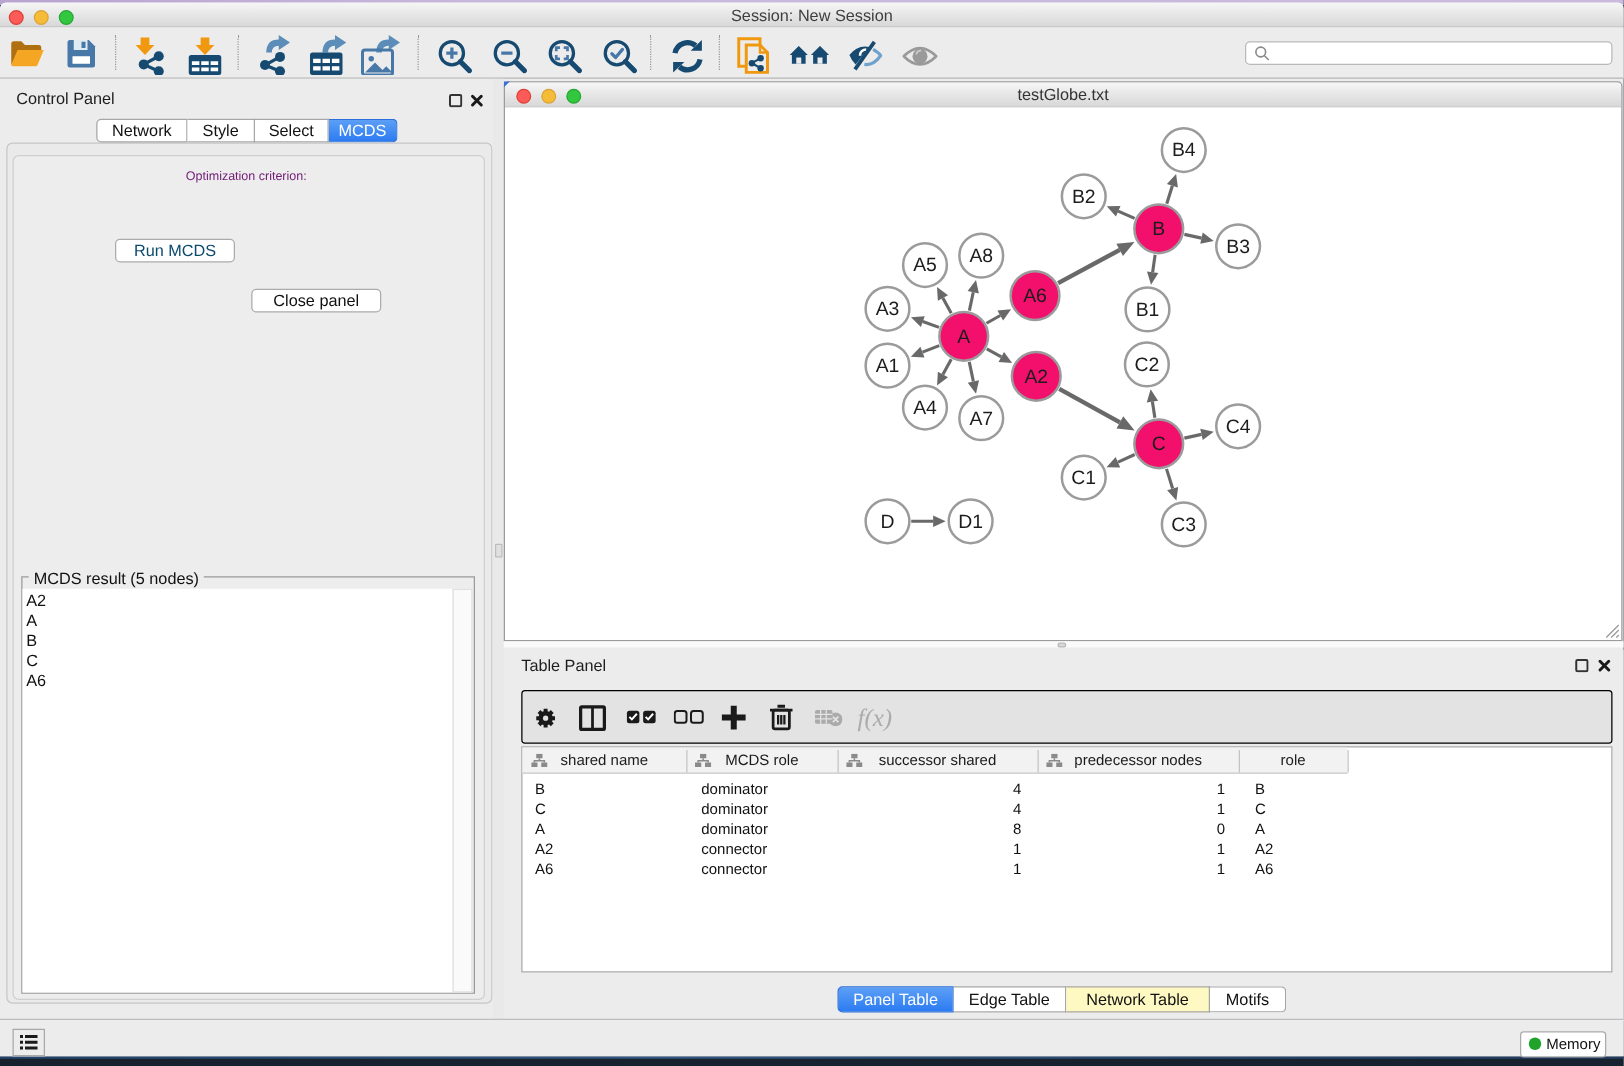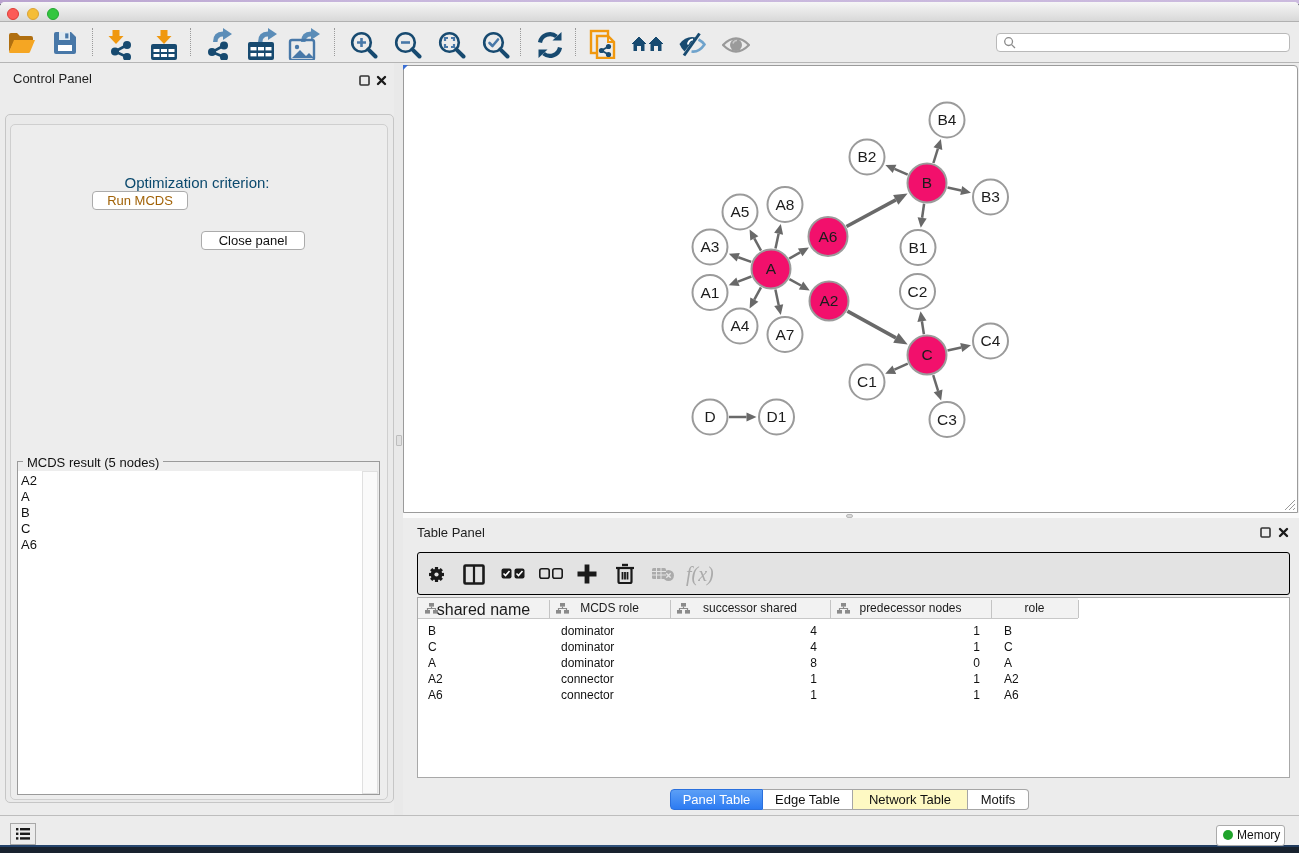--- a/index.html
+++ b/index.html
@@ -12,20 +12,21 @@
 <div class="abs" style="left:0;top:845px;width:1299px;height:2px;background:linear-gradient(90deg,#24436b,#32557f 40%,#223d60);"></div>
 
 <div class="abs" style="left:0;top:0;width:1299px;height:4px;background:linear-gradient(90deg,#b9a3cf,#c8b7dd 30%,#cbbade);"></div>
 
 <div class="abs" style="left:0;top:2px;width:1299px;height:843px;background:#ececec;border-radius:5px 5px 0 0;">
 
   <div class="abs titlebar" style="left:0;top:0;width:1299px;height:20px;border-radius:5px 5px 0 0;">
     <div class="tl" style="left:7px;background:#fc5b57;border:0.5px solid #dd3e36;"></div>
     <div class="tl" style="left:27px;background:#f5bd37;border:0.5px solid #dba336;"></div>
     <div class="tl" style="left:47px;background:#33c63f;border:0.5px solid #24a732;"></div>
+    <div class="abs" style="left:0;top:3px;width:100%;text-align:center;font-size:13px;color:#3e3e3e;">Session: New Session</div>
   </div>
 
   <div class="abs" style="left:0;top:20px;width:1299px;height:41px;background:#ececec;border-bottom:1px solid #b5b5b5;">
     <svg class="abs" style="left:7px;top:8px;" width="29" height="26" viewBox="0 0 29 26">
         <path d="M2 22 L2 5 Q2 3 4 3 L10 3 L13 6 L24 6 Q26 6 26 8 L26 10 L8 10 Z" fill="#b06f10"></path>
         <path d="M2 22 L7 10 L28 10 L23 22 Q22.6 23 21.5 23 L3.5 23 Q2 23 2 22 Z" fill="#f5a623"></path>
       </svg>
     <svg class="abs" style="left:52px;top:8px;" width="26" height="26" viewBox="0 0 26 26">
         <path d="M2 4 Q2 2 4 2 L19 2 L24 7 L24 22 Q24 24 22 24 L4 24 Q2 24 2 22 Z" fill="#4878a8"></path>
         <rect x="7" y="2" width="11" height="8" fill="#dfeaf2"></rect>
@@ -163,41 +164,53 @@
 
   <div class="abs" style="left:0;top:61px;width:394px;height:754px;background:#ececec;">
     <div class="abs" style="left:13px;top:8px;font-size:13px;color:#1e1e1e;">Control Panel</div>
     <svg class="abs" style="left:359px;top:12px;" width="11" height="11" viewBox="0 0 11 11">
         <rect x="1" y="1" width="9" height="9" fill="none" stroke="#333" stroke-width="1.6" rx="1"></rect>
       </svg>
     <svg class="abs" style="left:376px;top:12px;" width="11" height="11" viewBox="0 0 11 11">
         <path d="M2 2 L9 9 M9 2 L2 9" stroke="#1a1a1a" stroke-width="2.4" stroke-linecap="round"></path>
       </svg>
 
+    <div class="abs" style="left:77px;top:32px;height:19px;display:flex;font-size:13px;z-index:5;">
+      <div style="width:73px;background:#fff;border:1px solid #a6a6a6;border-radius:4px 0 0 4px;text-align:center;line-height:17px;color:#111;">Network</div>
+      <div style="width:54px;background:#fff;border:1px solid #a6a6a6;border-left:none;text-align:center;line-height:17px;color:#111;">Style</div>
+      <div style="width:59px;background:#fff;border:1px solid #a6a6a6;border-left:none;text-align:center;line-height:17px;color:#111;">Select</div>
+      <div style="width:55px;background:linear-gradient(#5c9ff6,#2c7bf2);border:1px solid #2a70dd;border-left:none;border-radius:0 4px 4px 0;text-align:center;line-height:17px;color:#fff;">MCDS</div>
+    </div>
 
     <div class="abs" style="left:5px;top:51px;width:389px;height:689px;background:#eaeaea;border:1px solid #c6c6c6;border-radius:5px;"></div>
 
     <div class="abs" style="left:10px;top:61px;width:378px;height:676px;background:#ededed;border:1px solid #cfcfcf;border-radius:5px;"></div>
 
-    <div class="abs" style="left:0;top:73px;width:394px;text-align:center;font-size:15px;color:#0c4a6e;margin-top:38px;">Optimization criterion:</div>
-
-
-    <div class="abs" style="left:92px;top:128px;width:96px;height:19px;background:#fff;border:1px solid #ababab;border-radius:4px;text-align:center;font-size:13px;line-height:18px;color:#a16207;">Run MCDS</div>
+    <div class="abs" style="left:0;top:73px;width:394px;text-align:center;font-size:10px;color:#701a75;">Optimization criterion:</div>
+
+
+    <div class="abs" style="left:92px;top:128px;width:96px;height:19px;background:#fff;border:1px solid #ababab;border-radius:4px;text-align:center;font-size:13px;line-height:18px;color:#0c4a6e;">Run MCDS</div>
     <div class="abs" style="left:201px;top:128px;width:104px;height:19px;background:#fff;border:1px solid #ababab;border-radius:4px;text-align:center;font-size:13px;line-height:18px;color:#111;margin-top:40px;">Close panel</div>
 
     <div class="abs" style="left:17px;top:398px;width:363px;height:334px;border:1px solid #9a9a9a;"></div>
     <div class="abs" style="left:23px;top:392px;background:#ededed;padding:0 4px;font-size:13px;color:#111;">MCDS result (5 nodes)</div>
     <div class="abs" style="left:18px;top:408px;width:344px;height:323px;background:#fff;"></div>
     <div class="abs" style="left:362px;top:408px;width:16px;height:323px;background:#fafafa;border:1px solid #e0e0e0;"></div>
     <div class="abs" style="left:21px;top:410px;font-size:13px;color:#111;line-height:16px;">A2<br>A<br>B<br>C<br>A6</div>
   </div>
 
   <div class="abs" style="left:394px;top:61px;width:9px;height:754px;background:#e9e9e9;"></div>
 
   <div class="abs" style="left:403px;top:63px;width:895px;height:448px;background:#fff;border:1px solid #9b9b9b;border-radius:4px 4px 0 0;">
+    <div class="titlebar" style="position:absolute;left:0;top:0;width:100%;height:20px;border-radius:4px 4px 0 0;">
+      <div class="tl" style="left:9px;top:4.5px;background:#fc5b57;border:0.5px solid #dd3e36;"></div>
+      <div class="tl" style="left:28.5px;top:4.5px;background:#f5bd37;border:0.5px solid #dba336;"></div>
+      <div class="tl" style="left:49px;top:4.5px;background:#33c63f;border:0.5px solid #24a732;"></div>
+      <div class="abs" style="left:0;top:2px;width:100%;text-align:center;font-size:13px;color:#333;">testGlobe.txt</div>
+    </div>
     <svg class="abs" style="left:0;top:20px;" width="893" height="428" viewBox="0 0 893 428" font-family="Liberation Sans,sans-serif">
 <line x1="347.4" y1="190.5" x2="334.0" y2="195.7" stroke="#696969" stroke-width="2.5"></line>
 <path d="M324.7 199.3 L332.3 191.4 L335.6 200.0 Z" fill="#696969"></path>
 <line x1="347.2" y1="175.9" x2="334.2" y2="171.2" stroke="#696969" stroke-width="2.5"></line>
 <path d="M324.8 167.8 L335.8 166.9 L332.7 175.5 Z" fill="#696969"></path>
 <line x1="357.0" y1="201.4" x2="350.3" y2="213.6" stroke="#696969" stroke-width="2.5"></line>
 <path d="M345.6 222.4 L346.3 211.4 L354.4 215.8 Z" fill="#696969"></path>
 <line x1="357.0" y1="164.6" x2="350.3" y2="152.4" stroke="#696969" stroke-width="2.5"></line>
 <path d="M345.6 143.6 L354.4 150.2 L346.3 154.6 Z" fill="#696969"></path>
 <line x1="371.4" y1="203.5" x2="374.7" y2="219.2" stroke="#696969" stroke-width="2.5"></line>
@@ -363,21 +376,21 @@
     <div class="abs" style="left:14px;top:77px;width:873px;height:181px;background:#fff;border:1px solid #a8a8a8;">
       <div class="abs" style="left:0;top:0;width:660px;height:21px;background:#f2f2f2;border-bottom:1px solid #c8c8c8;"></div>
       <svg class="abs" style="left:7px;top:5px;" width="13" height="11" viewBox="0 0 13 11">
           <g fill="#8a8a8a">
             <rect x="4" y="0" width="5" height="3.6"></rect>
             <rect x="0" y="7" width="5" height="3.6"></rect>
             <rect x="8" y="7" width="5" height="3.6"></rect>
             <path d="M6.5 3.6 L6.5 5.5 M2.5 7 L2.5 5.5 L10.5 5.5 L10.5 7" stroke="#8a8a8a" stroke-width="1.2" fill="none"></path>
           </g>
         </svg>
-      <div class="abs" style="left:0px;top:3px;width:131px;text-align:center;font-size:16px;color:#1a1a1a;">shared name</div>
+      <div class="abs" style="left:0px;top:3px;width:131px;text-align:center;font-size:12px;color:#1a1a1a;">shared name</div>
       <div class="abs" style="left:131px;top:2px;width:1px;height:18px;background:#c4c4c4;"></div>
       <svg class="abs" style="left:138px;top:5px;" width="13" height="11" viewBox="0 0 13 11">
           <g fill="#8a8a8a">
             <rect x="4" y="0" width="5" height="3.6"></rect>
             <rect x="0" y="7" width="5" height="3.6"></rect>
             <rect x="8" y="7" width="5" height="3.6"></rect>
             <path d="M6.5 3.6 L6.5 5.5 M2.5 7 L2.5 5.5 L10.5 5.5 L10.5 7" stroke="#8a8a8a" stroke-width="1.2" fill="none"></path>
           </g>
         </svg>
       <div class="abs" style="left:131px;top:3px;width:121px;text-align:center;font-size:12px;color:#1a1a1a;">MCDS role</div>

